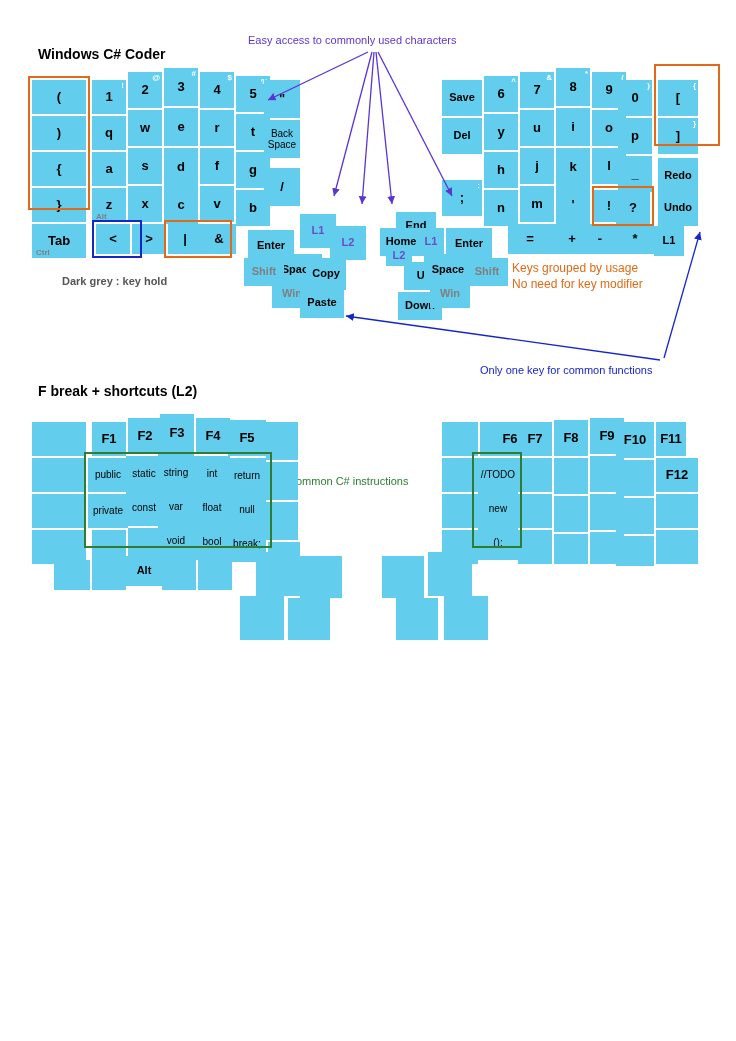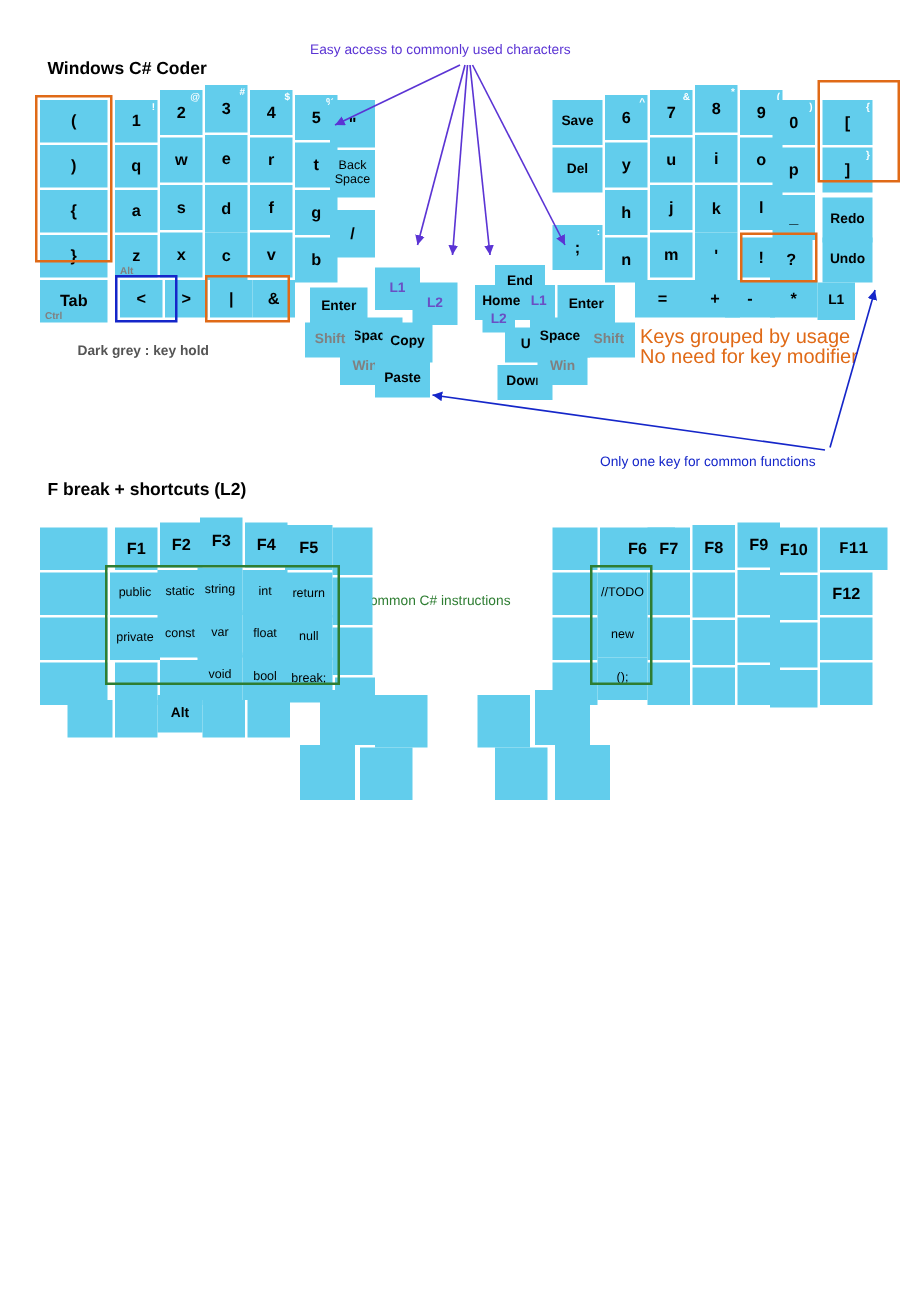--- a/index.html
+++ b/index.html
@@ -72,21 +72,21 @@
   .title {
     font-size: 14px;
     font-weight: bold;
     color: #000;
   }
   .note-purple {
     font-size: 11px;
     color: #5B34D4;
   }
   .note-orange {
-    font-size: 16px;
+    font-size: 12px;
     color: #E06A17;
   }
   .note-blue {
     font-size: 11px;
     color: #1526C9;
   }
   .note-green {
     font-size: 11px;
     color: #2E7D32;
   }
@@ -562,21 +562,21 @@
       </div>
       <div class="key" style="left: 616px; top: 460px; width: 38px; height: 36px;">
         <div class="main"></div>
       </div>
       <div class="key" style="left: 616px; top: 498px; width: 38px; height: 36px;">
         <div class="main"></div>
       </div>
       <div class="key" style="left: 616px; top: 536px; width: 38px; height: 30px;">
         <div class="main"></div>
       </div>
-      <div class="key" style="left: 656px; top: 422px; width: 54px; height: 34px; font-family: Liberation Mono, monospace;">
+      <div class="key" style="left: 656px; top: 422px; width: 30px; height: 34px;">
         <div class="main">F11</div>
       </div>
       <div class="key" style="left: 656px; top: 458px; width: 42px; height: 34px;">
         <div class="main">F12</div>
       </div>
       <div class="key" style="left: 656px; top: 494px; width: 42px; height: 34px;">
         <div class="main"></div>
       </div>
       <div class="key" style="left: 656px; top: 530px; width: 42px; height: 34px;">
         <div class="main"></div>

